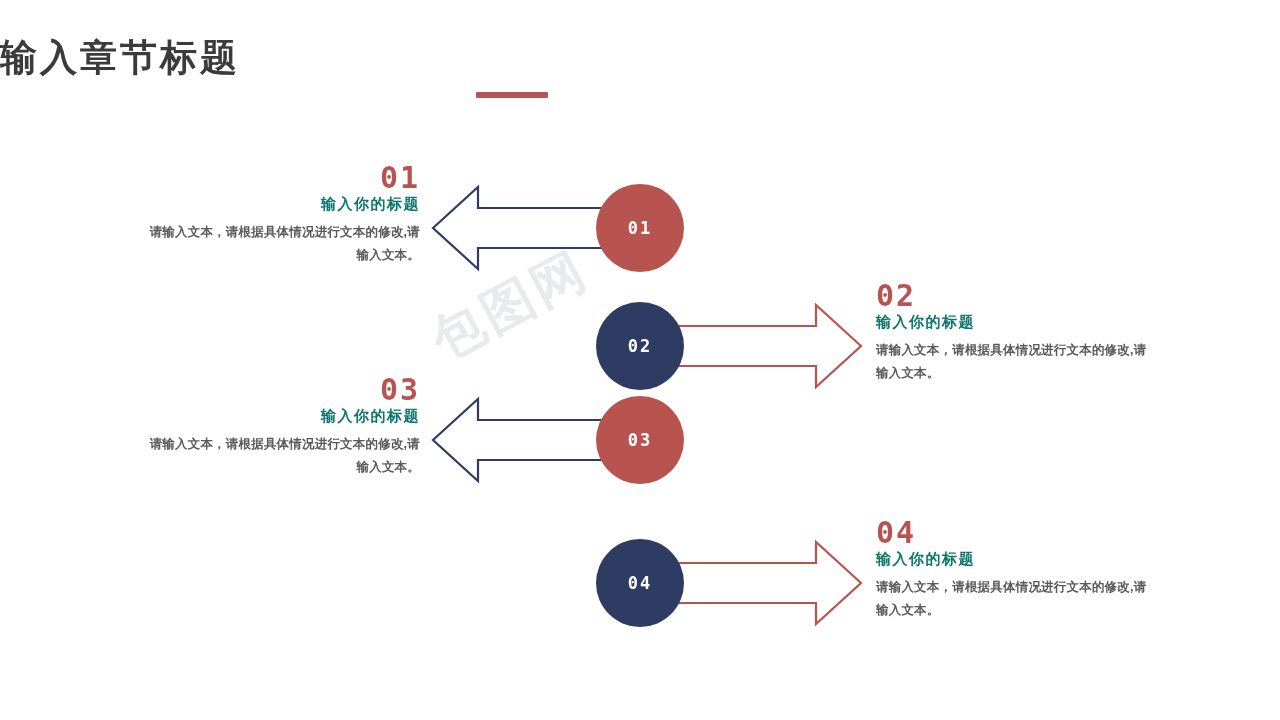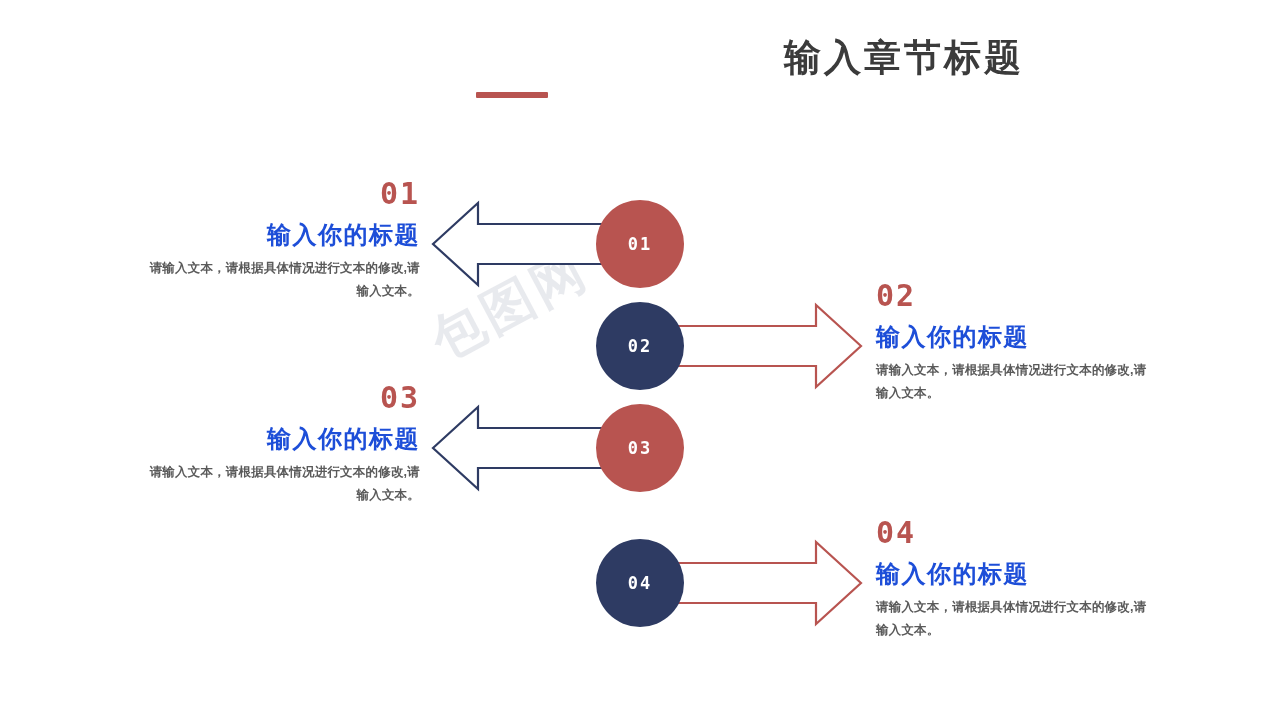--- a/index.html
+++ b/index.html
@@ -23,21 +23,21 @@
     background: #ffffff;
     overflow: hidden;
   }
 
   
   #title-block {
     position: absolute;
     left: 0;
     top: 36px;
     width: 1024px;
-    text-align: right;
+    text-align: left;
   }
   #page-title {
     font-size: 37px;
     font-weight: 700;
     letter-spacing: 3px;
     color: #3b3b3b;
     line-height: 1.2;
     font-family: "Liberation Sans", "DejaVu Sans", sans-serif;
   }
   #title-rule {
@@ -66,23 +66,23 @@
     font-family: "DejaVu Sans", sans-serif;
   }
 
   
   .row {
     position: absolute;
     left: 0;
     width: 1280px;
     height: 120px;
   }
-  #row-1 { top: 184px; }
+  #row-1 { top: 168px; }
   #row-2 { top: 286px; }
-  #row-3 { top: 388px; }
+  #row-3 { top: 380px; }
   #row-4 { top: 523px; }
 
   
   .node-circle {
     position: absolute;
     left: 596px;
     top: 16px;
     width: 88px;
     height: 88px;
     border-radius: 50%;
@@ -121,25 +121,25 @@
 
   .tb-num {
     font-size: 30px;
     font-weight: 700;
     letter-spacing: 2px;
     color: #b85450;
     line-height: 1.05;
     font-family: "DejaVu Sans Mono", "Liberation Mono", monospace;
   }
   .tb-heading {
-    margin-top: 11px;
-    font-size: 24px;
+    margin-top: 1px;
+    font-size: 15px;
     font-weight: 700;
     letter-spacing: 1.5px;
-    color: #1d4ed8;
+    color: #0f766e;
     line-height: 1.2;
     font-family: "Liberation Sans", "DejaVu Sans", sans-serif;
   }
   .tb-body {
     margin-top: 8px;
     font-size: 12.5px;
     font-weight: 700;
     color: #5a5a5a;
     line-height: 1.85;
     letter-spacing: 0.2px;

